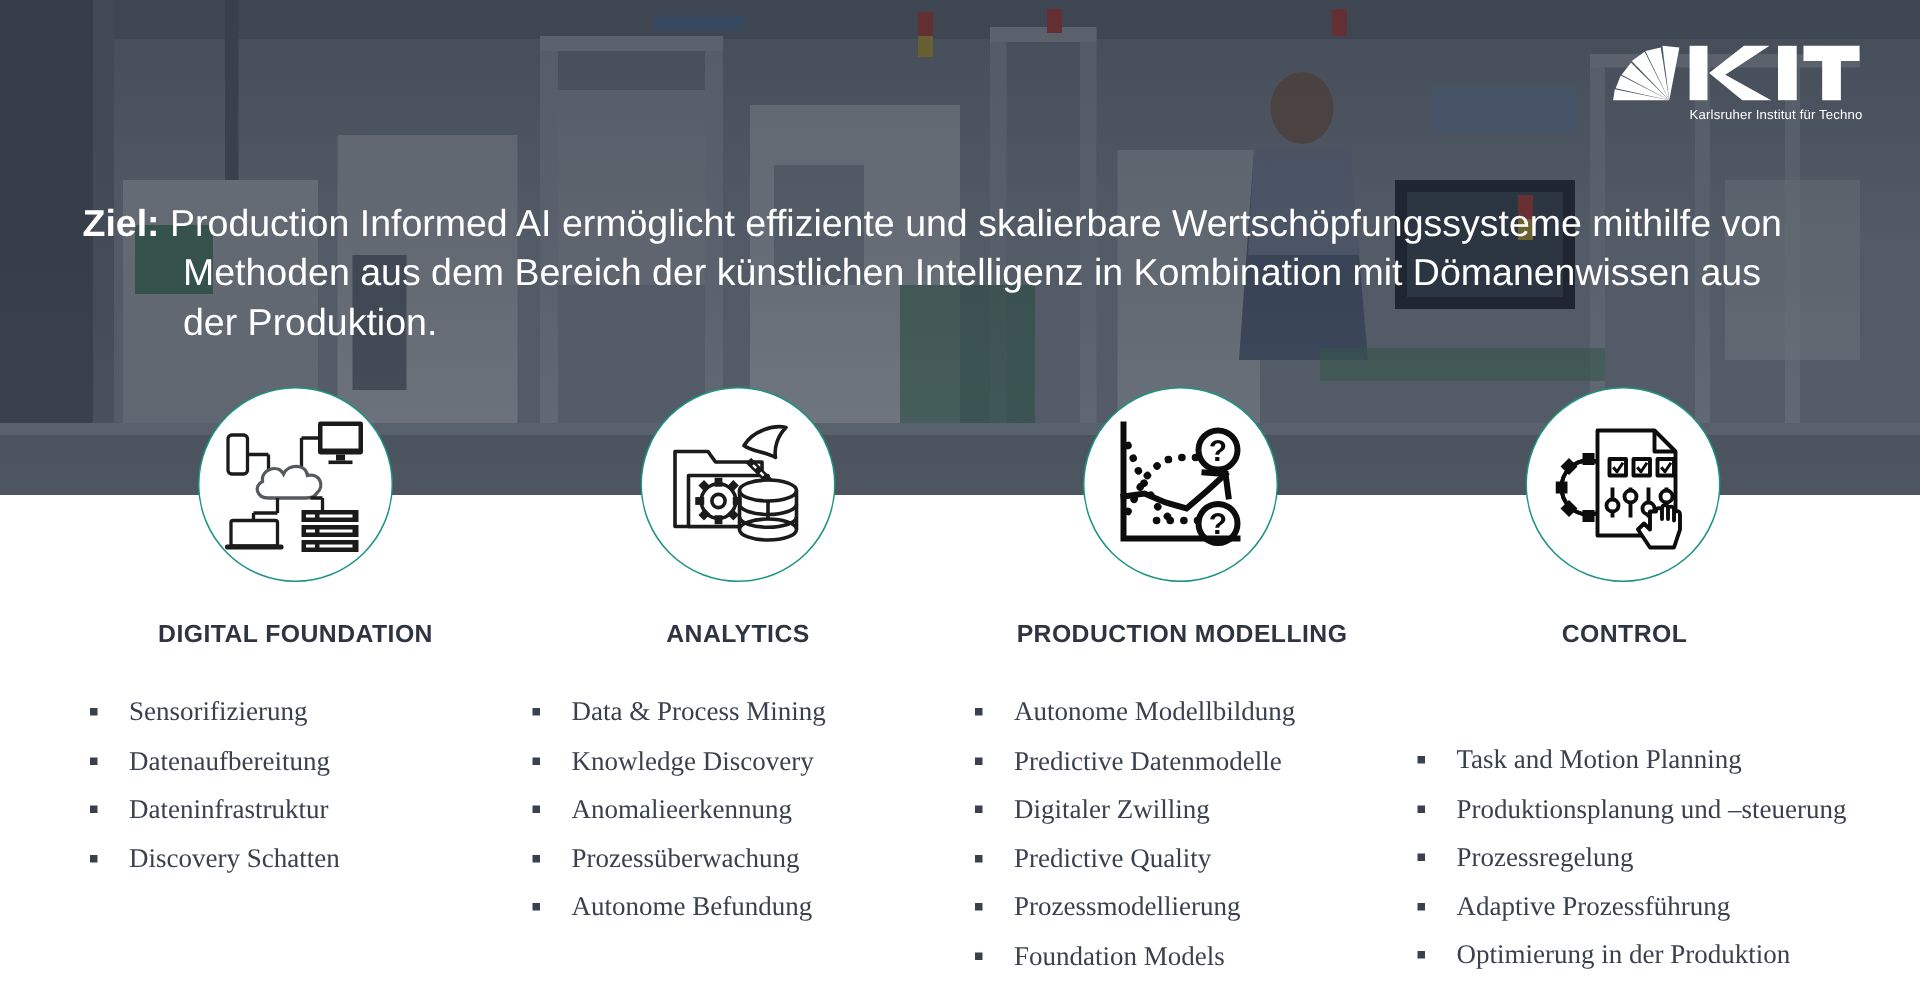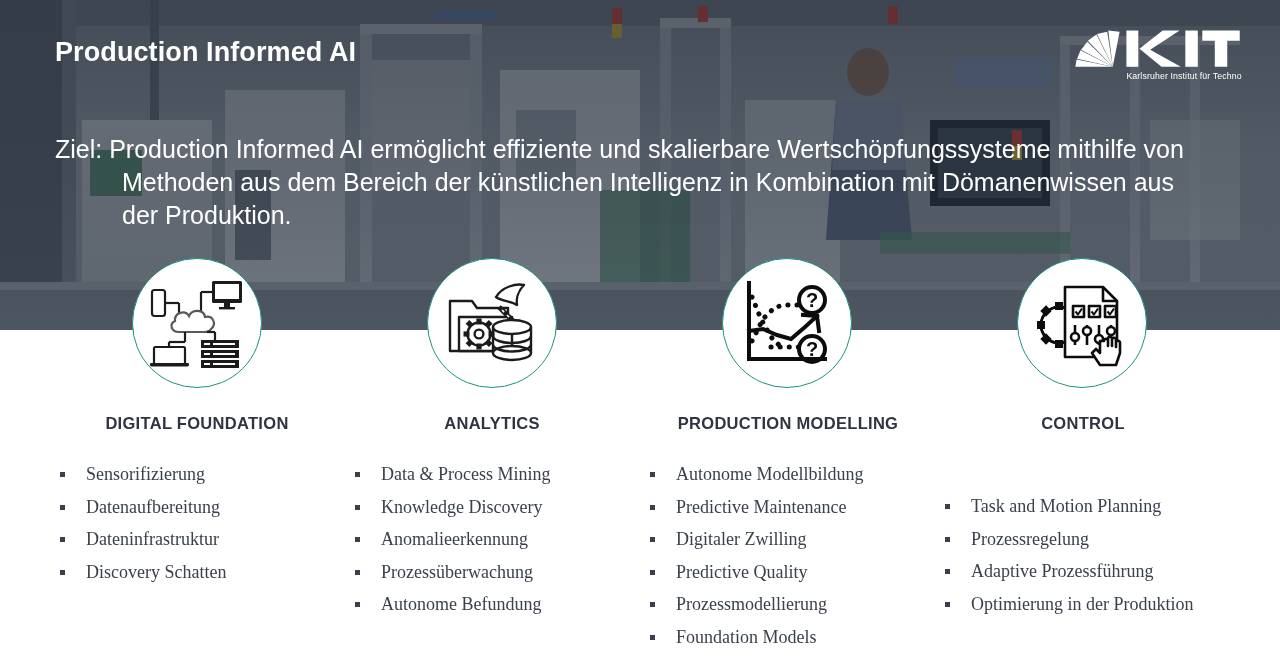--- a/index.html
+++ b/index.html
@@ -59,21 +59,21 @@
     z-index: 6;
     color: #ffffff;
     font-size: 25px;
     line-height: 33px;
     text-indent: 0;
   }
   .goal-para {
     padding-left: 67px;
     text-indent: -67px;
   }
-  .goal-label { font-weight: normal; text-align: center; }
+  .goal-label { font-weight: bold; text-align: center; }
 
   
   .circle {
     position: absolute;
     top: 258px;
     width: 130px;
     height: 130px;
     border-radius: 50%;
     background: #ffffff;
     border: 1.6px solid #1c9481;
@@ -204,21 +204,20 @@
       <rect x="612" y="24" width="10" height="14" fill="#d8b52c"></rect>
       <rect x="698" y="6" width="10" height="16" fill="#cf3b2f"></rect>
       <rect x="888" y="6" width="10" height="18" fill="#cf3b2f"></rect>
       <rect x="1012" y="130" width="10" height="16" fill="#cf3b2f"></rect>
       <rect x="1012" y="146" width="10" height="14" fill="#d8b52c"></rect>
       <rect x="436" y="10" width="60" height="10" fill="#4f7fbe" opacity="0.6"></rect>
     </svg>
     <div class="photo-overlay"></div>
   </div>
 
-  <div class="slide-title">Production Informed AI</div>
 
   <div class="goal-block">
     <div class="goal-para">
       <span class="goal-label">Ziel:</span><span> Production Informed AI ermöglicht effiziente und skalierbare Wertschöpfungssysteme mithilfe von Methoden aus dem Bereich der künstlichen Intelligenz in Kombination mit Dömanenwissen aus der Produktion.</span>
     </div>
   </div>
 
   <div class="kit-logo">
     <svg viewBox="0 0 300 100">
       <g fill="#ffffff">
@@ -396,27 +395,28 @@
   <ul class="bullet-list" id="col-1">
     <li>Data &amp; Process Mining</li>
     <li>Knowledge Discovery</li>
     <li>Anomalieerkennung</li>
     <li>Prozessüberwachung</li>
     <li>Autonome Befundung</li>
   </ul>
 
   <ul class="bullet-list" id="col-2">
     <li>Autonome Modellbildung</li>
-    <li>Predictive Maintenance</li>
+    <li>Predictive Datenmodelle</li>
     <li>Digitaler Zwilling</li>
     <li>Predictive Quality</li>
     <li>Prozessmodellierung</li>
     <li>Foundation Models</li>
   </ul>
 
   <ul class="bullet-list" id="col-3">
     <li>Task and Motion Planning</li>
+    <li>Produktionsplanung und –steuerung</li>
     <li>Prozessregelung</li>
     <li>Adaptive Prozessführung</li>
     <li>Optimierung in der Produktion</li>
   </ul>
 
 </div>
 
 </body></html>

